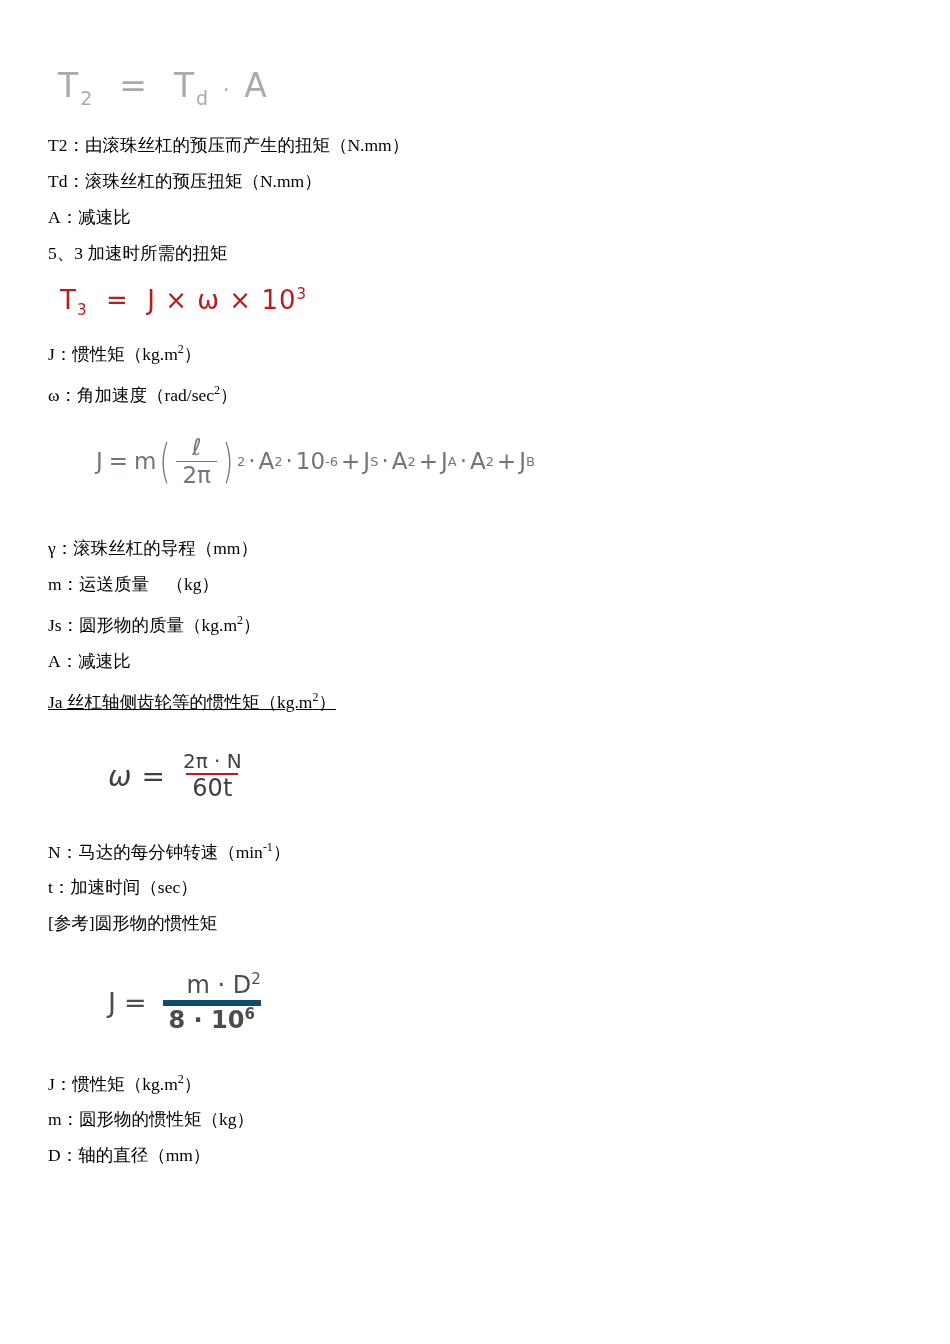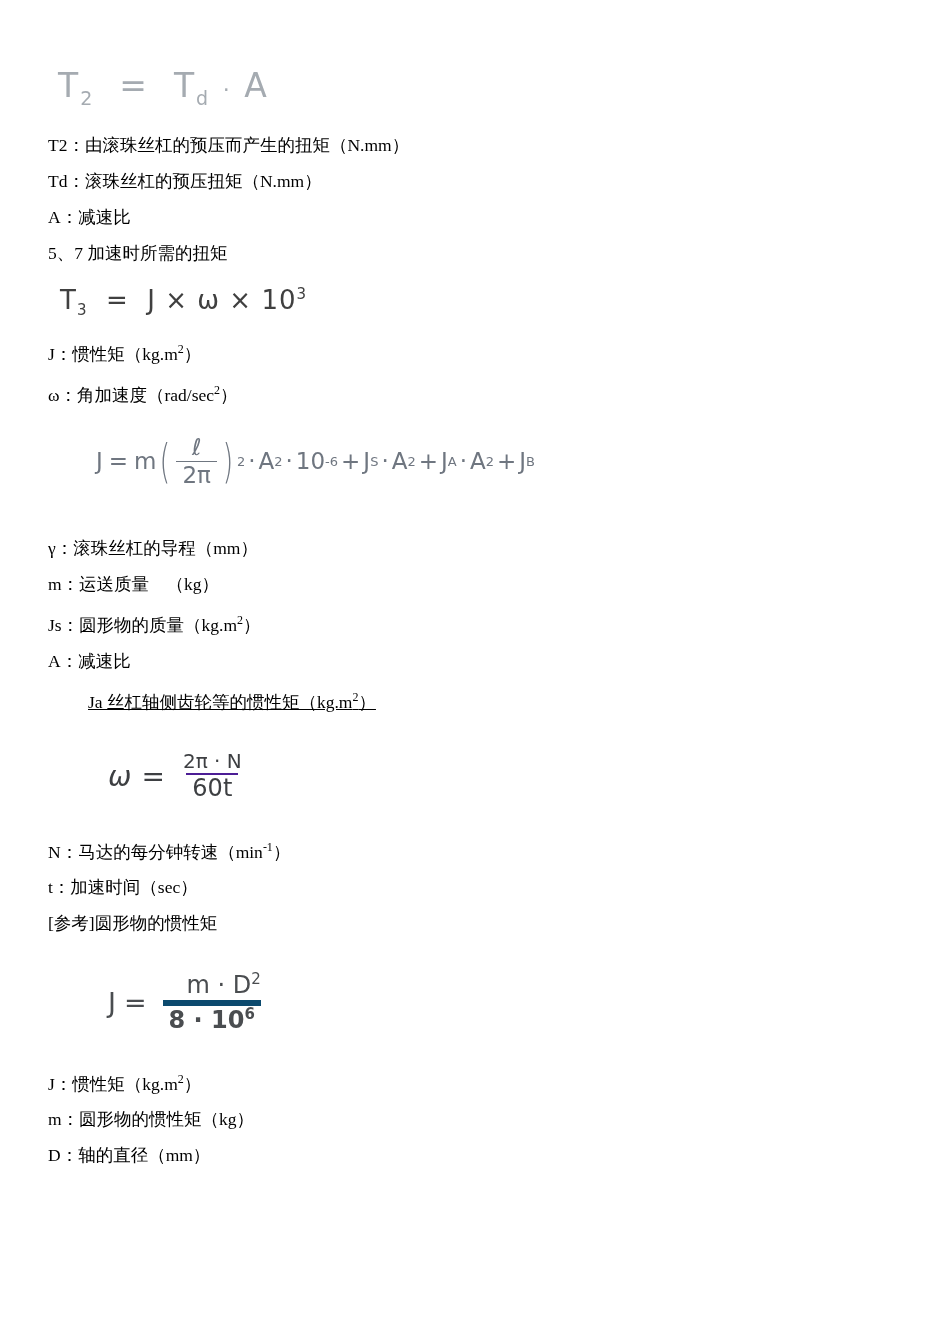--- a/index.html
+++ b/index.html
@@ -33,42 +33,41 @@
     line-height: 36px;
     color: #000;
     white-space: nowrap;
   }
   .line .sup {
     font-size: 12px;
     vertical-align: super;
   }
   .underline {
     text-decoration: underline;
-    margin-left: 40px;
   }
   
   .formula {
     color: #9aa0a6;
     font-family: "DejaVu Sans", sans-serif;
     white-space: nowrap;
   }
   .f1 {
     font-size: 33px;
     letter-spacing: 2px;
     margin: 26px 0 18px 10px;
     color: #a5abb1;
   }
   .f1 .sub { font-size: 19px; vertical-align: sub; }
   .f1 .dot { font-size: 22px; }
 
   .f2 {
     font-size: 26px;
     letter-spacing: 1px;
     margin: 14px 0 12px 12px;
-    color: #404040;
+    color: #b91c1c;
   }
   .f2 .sub { font-size: 15px; vertical-align: sub; }
   .f2 .sup { font-size: 15px; vertical-align: super; }
 
   .f3 {
     font-size: 23px;
     margin: 22px 0 20px 48px;
     color: #6f7680;
     display: flex;
     align-items: center;
@@ -100,21 +99,21 @@
   }
   .f4 {
     font-size: 28px;
     margin: 30px 0 26px 60px;
     color: #3d3f42;
     display: flex;
     align-items: center;
   }
   .f4 .frac .num { font-size: 20px; }
   .f4 .frac .den { font-size: 24px; }
-  .f4 .frac .den { border-top: 2px solid #4c1d95; }
+  .f4 .frac .den { border-top: 2px solid #b91c1c; }
 
   .f5 {
     font-size: 27px;
     margin: 30px 0 26px 60px;
     color: #4a4d50;
     display: flex;
     align-items: center;
   }
   .f5 .frac .num { font-size: 24px; margin-left: 24px; }
   .f5 .frac .den { font-size: 24px; }
@@ -133,21 +132,21 @@
       &nbsp;<span>=</span>&nbsp;
       <span>T</span><span class="sub">d</span>
       <span class="dot">·</span>
       <span>A</span>
     </div>
 
     <div class="line">T2：由滚珠丝杠的预压而产生的扭矩（N.mm）</div>
     <div class="line">Td：滚珠丝杠的预压扭矩（N.mm）</div>
     <div class="line">A：减速比</div>
 
-    <div class="line">5、7 加速时所需的扭矩</div>
+    <div class="line">5、3 加速时所需的扭矩</div>
 
     <div class="formula f2">
       <span>T</span><span class="sub">3</span>
       &nbsp;<span>=</span>&nbsp;
       <span>J</span>
       <span>×</span>
       <span>ω</span>
       <span>×</span>
       <span>10</span><span class="sup">3</span>
     </div>

